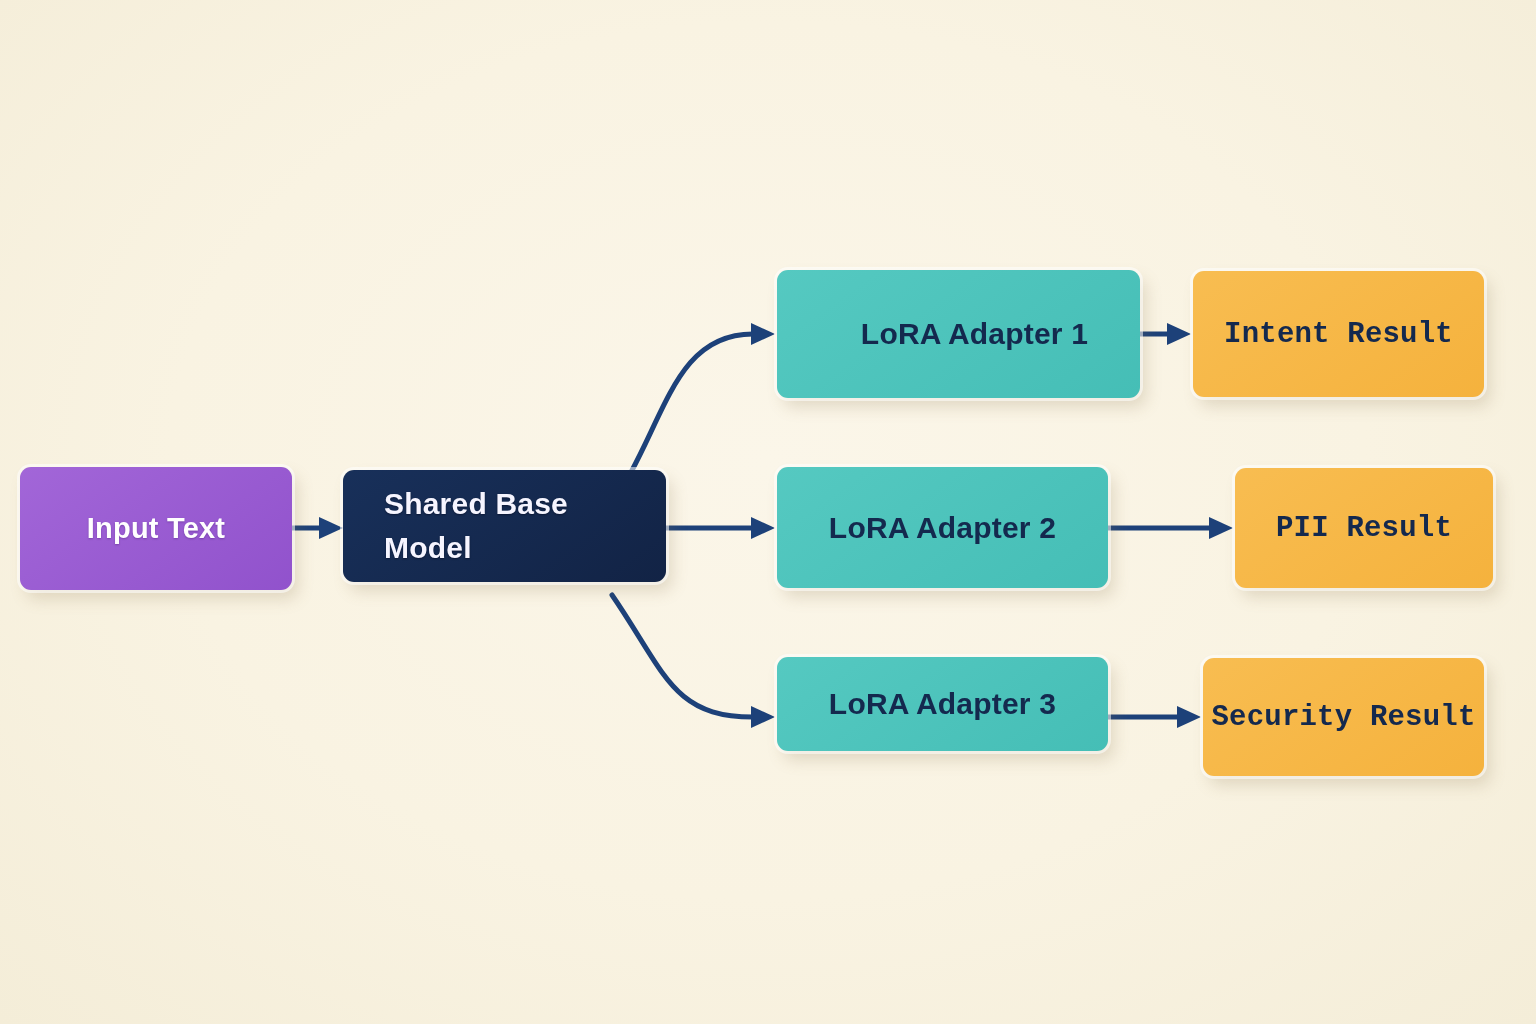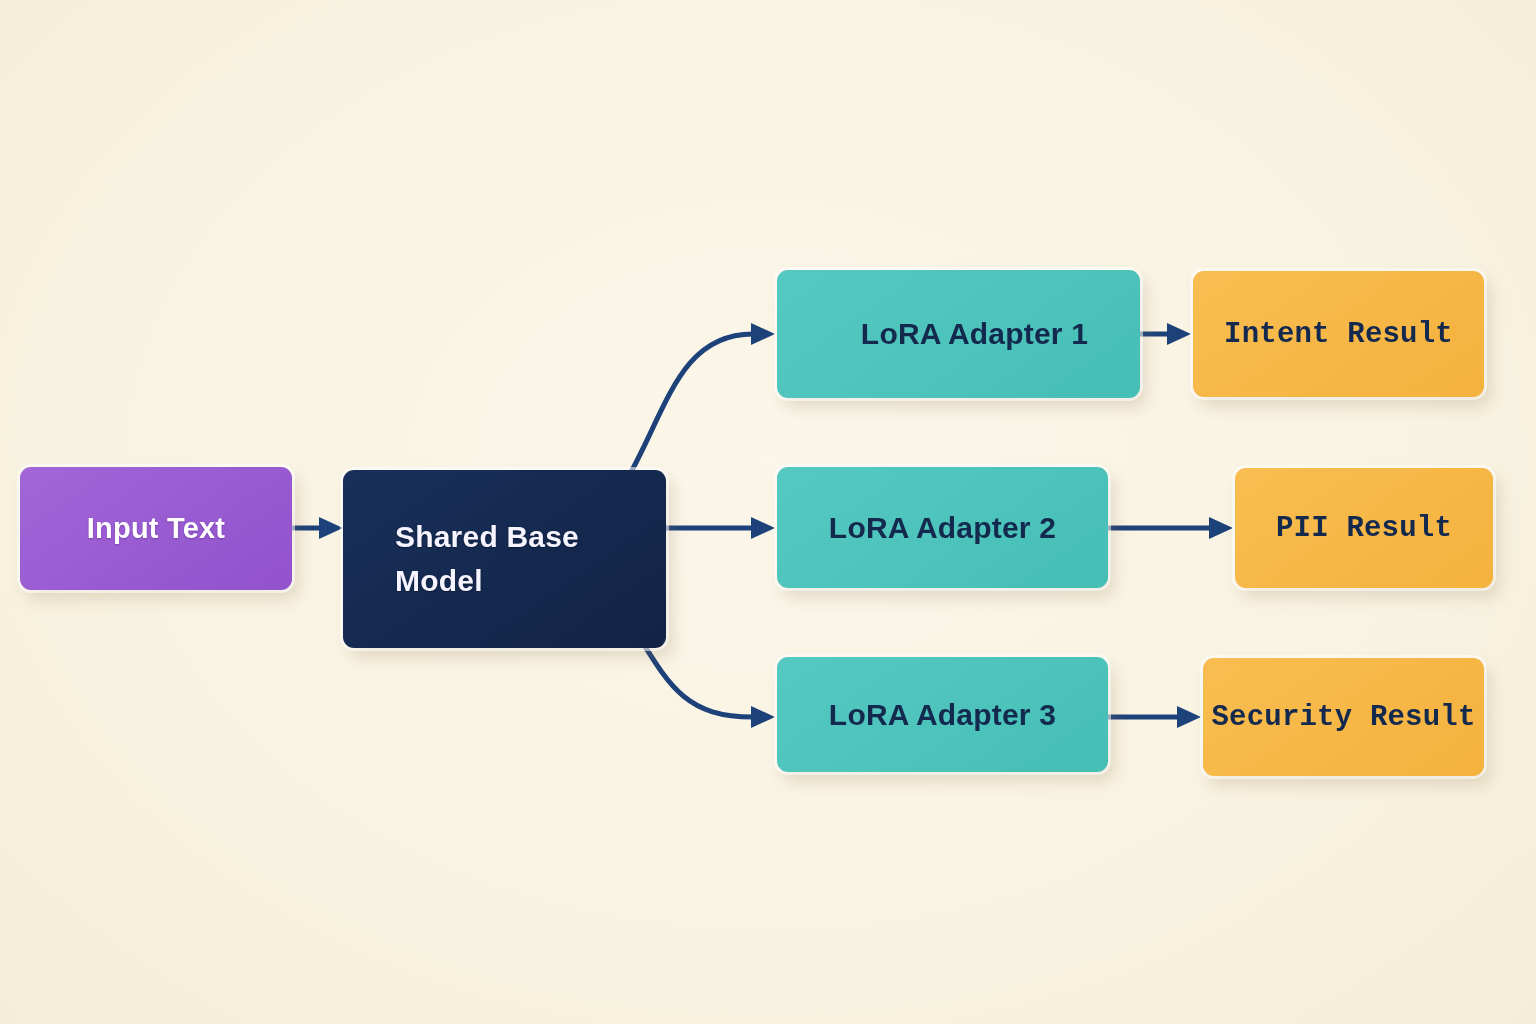--- a/index.html
+++ b/index.html
@@ -54,28 +54,28 @@
     color: #14294e;
   }
   .node-yellow {
     background: linear-gradient(145deg, #f8bd51 0%, #f5b23d 100%);
     color: #14294e;
     font-family: Liberation Mono, monospace;
   }
 
   
   #n-input    { left: 20px;   top: 467px; width: 272px; height: 123px; }
-  #n-base     { left: 343px;  top: 470px; width: 323px; height: 178px;
+  #n-base     { left: 343px;  top: 470px; width: 323px; height: 112px;
                 justify-content: flex-start; text-align: left;
-                padding-left: 52px; box-sizing: border-box;
+                padding-left: 41px; box-sizing: border-box;
                 font-size: 30px; line-height: 44px; }
   #n-base span { max-width: 225px; }
   #n-adapter1 { left: 777px;  top: 270px; width: 331px; height: 128px; font-size: 30px; padding-left: 32px; }
   #n-adapter2 { left: 777px;  top: 467px; width: 331px; height: 121px; font-size: 30px; }
-  #n-adapter3 { left: 777px;  top: 657px; width: 331px; height: 115px; font-size: 30px; }
+  #n-adapter3 { left: 777px;  top: 657px; width: 331px; height: 94px; font-size: 30px; }
   #n-result1  { left: 1193px; top: 271px; width: 291px; height: 126px; }
   #n-result2  { left: 1235px; top: 468px; width: 258px; height: 120px; }
   #n-result3  { left: 1203px; top: 658px; width: 281px; height: 118px; }
 </style>
 </head>
 <body>
 
 <div class="canvas">
 
   <svg class="edges" viewBox="0 0 1536 1024" xmlns="http://www.w3.org/2000/svg">

